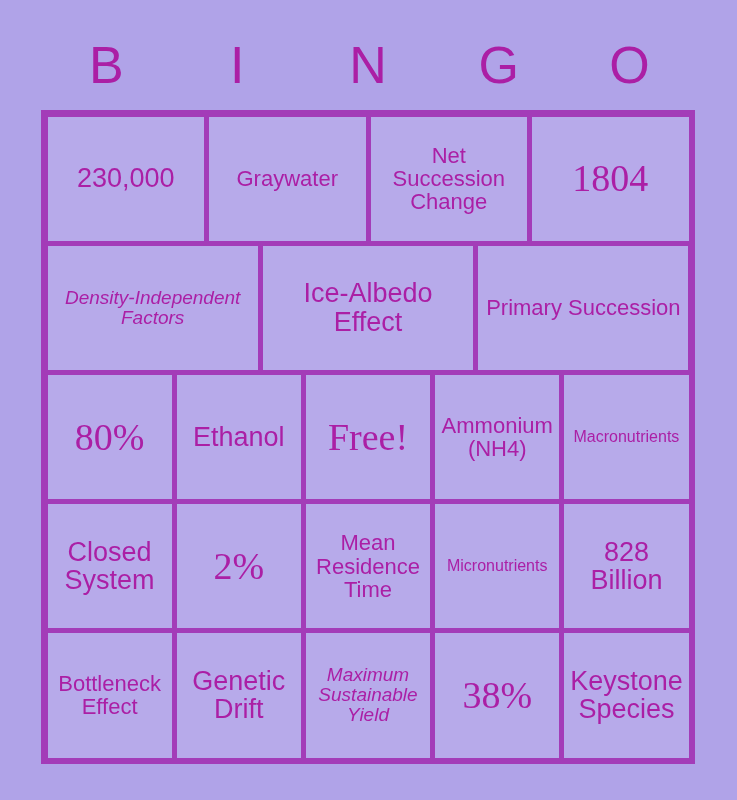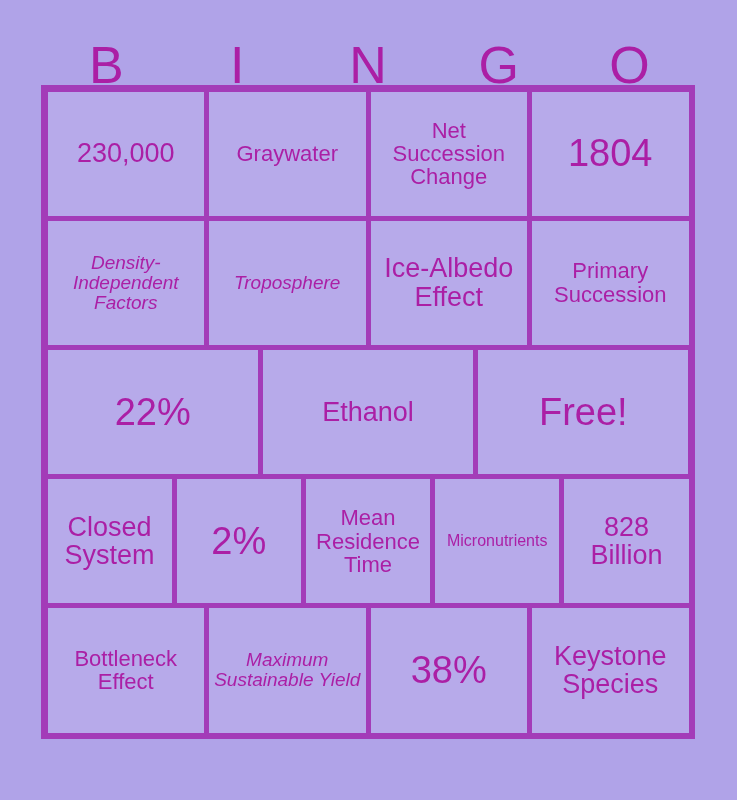--- a/index.html
+++ b/index.html
@@ -35,21 +35,21 @@
     color: #ab1fa5;
     font-size: 52px;
     line-height: 58px;
     font-weight: 400;
     letter-spacing: 0px;
     font-family: "Liberation Sans", sans-serif;
   }
   #grid {
     position: absolute;
     left: 41px;
-    top: 85px;
+    top: 110px;
     width: 654px;
     height: 654px;
     box-sizing: border-box;
     border: 4px solid #a33cb8;
     background: #a33cb8;
     display: flex;
     flex-direction: column;
   }
   .grid-row {
     flex: 1 1 0;
@@ -75,21 +75,21 @@
     font-family: "Liberation Sans", sans-serif;
     line-height: 1.06;
     display: block;
     width: 100%;
     word-wrap: break-word;
   }
   .fs-xs  { font-size: 16px; }
   .fs-sm  { font-size: 19px; font-style: italic; }
   .fs-md  { font-size: 22px; }
   .fs-lg  { font-size: 27px; }
-  .fs-xxl { font-size: 38px; }
+  .fs-xxl { font-size: 38px; font-family: Liberation Serif, serif; }
 </style>
 </head>
 <body>
 
 <div id="bingo-card">
 
   <div id="header-row">
     <div class="header-letter">B</div>
     <div class="header-letter">I</div>
     <div class="header-letter">N</div>
@@ -112,39 +112,42 @@
       <div class="cell">
           <span class="cell-text fs-xxl">1804</span>
         </div>
     </div>
 
     <div class="grid-row">
       <div class="cell">
           <span class="cell-text fs-sm">Density-Independent Factors</span>
         </div>
       <div class="cell">
-          <span class="cell-text fs-sm">Troposphere</span>
-        </div>
-      <div class="cell">
           <span class="cell-text fs-lg">Ice-Albedo Effect</span>
         </div>
       <div class="cell">
           <span class="cell-text fs-md">Primary Succession</span>
         </div>
     </div>
 
     <div class="grid-row">
       <div class="cell">
-          <span class="cell-text fs-xxl">22%</span>
+          <span class="cell-text fs-xxl">80%</span>
         </div>
       <div class="cell">
           <span class="cell-text fs-lg">Ethanol</span>
         </div>
       <div class="cell">
           <span class="cell-text fs-xxl">Free!</span>
+        </div>
+      <div class="cell">
+          <span class="cell-text fs-md">Ammonium (NH4)</span>
+        </div>
+      <div class="cell">
+          <span class="cell-text fs-xs">Macronutrients</span>
         </div>
     </div>
 
     <div class="grid-row">
       <div class="cell">
           <span class="cell-text fs-lg">Closed System</span>
         </div>
       <div class="cell">
           <span class="cell-text fs-xxl">2%</span>
         </div>
@@ -157,20 +160,23 @@
       <div class="cell">
           <span class="cell-text fs-lg">828 Billion</span>
         </div>
     </div>
 
     <div class="grid-row">
       <div class="cell">
           <span class="cell-text fs-md">Bottleneck Effect</span>
         </div>
       <div class="cell">
+          <span class="cell-text fs-lg">Genetic Drift</span>
+        </div>
+      <div class="cell">
           <span class="cell-text fs-sm">Maximum Sustainable Yield</span>
         </div>
       <div class="cell">
           <span class="cell-text fs-xxl">38%</span>
         </div>
       <div class="cell">
           <span class="cell-text fs-lg">Keystone Species</span>
         </div>
     </div>
 

